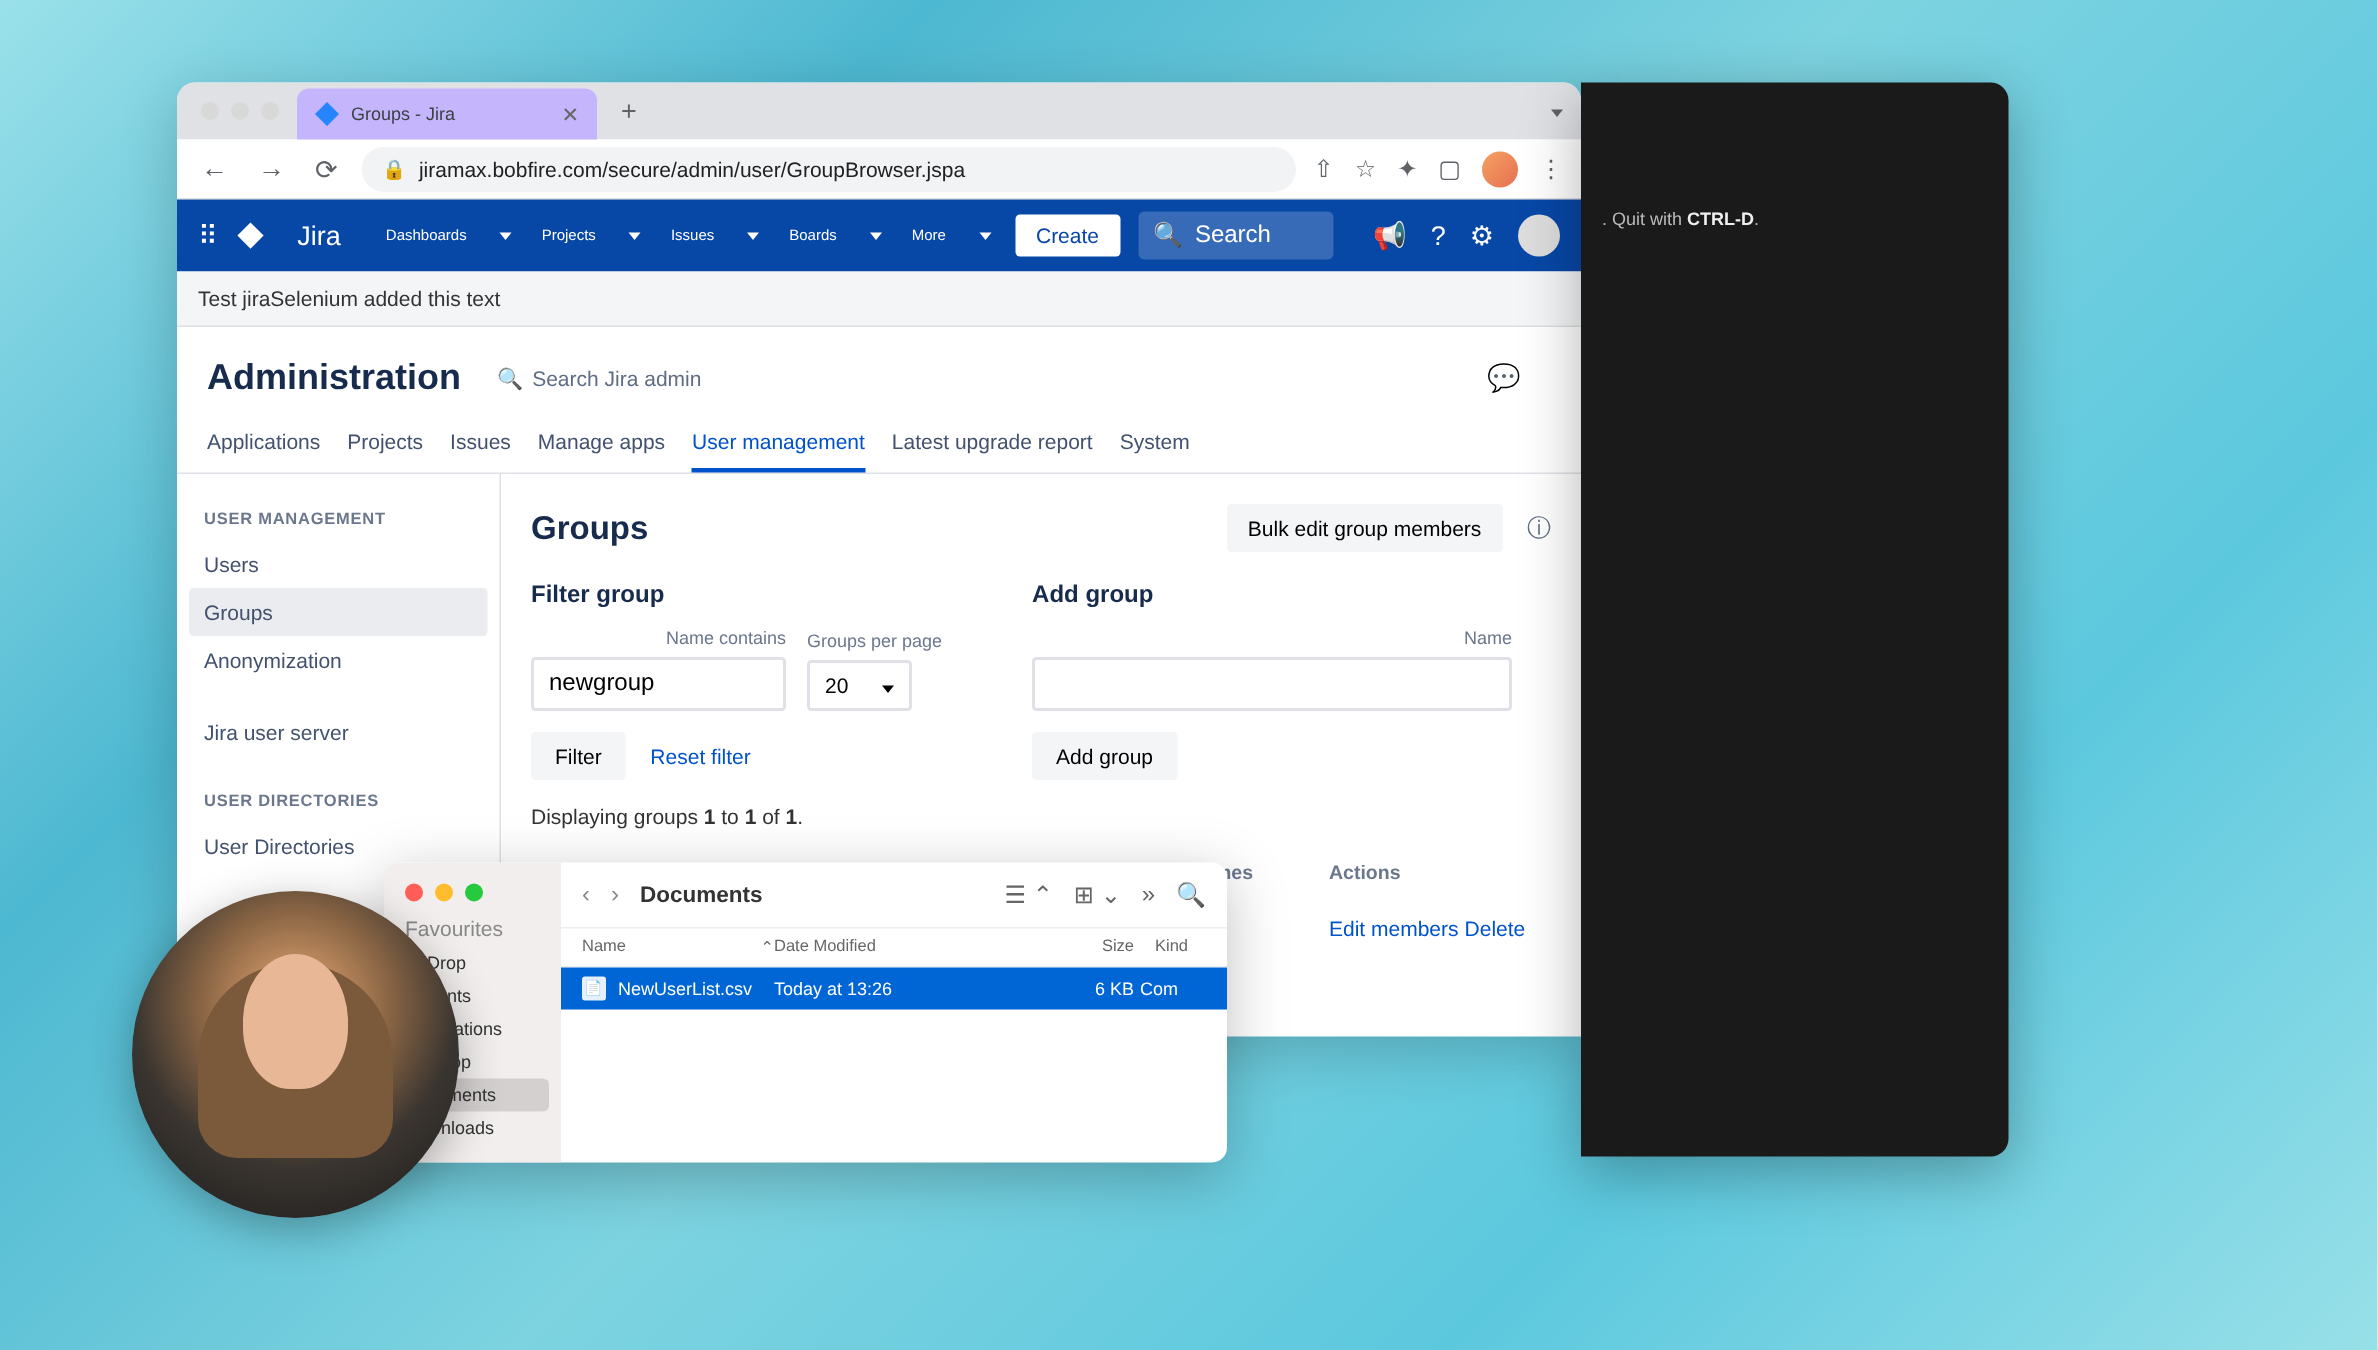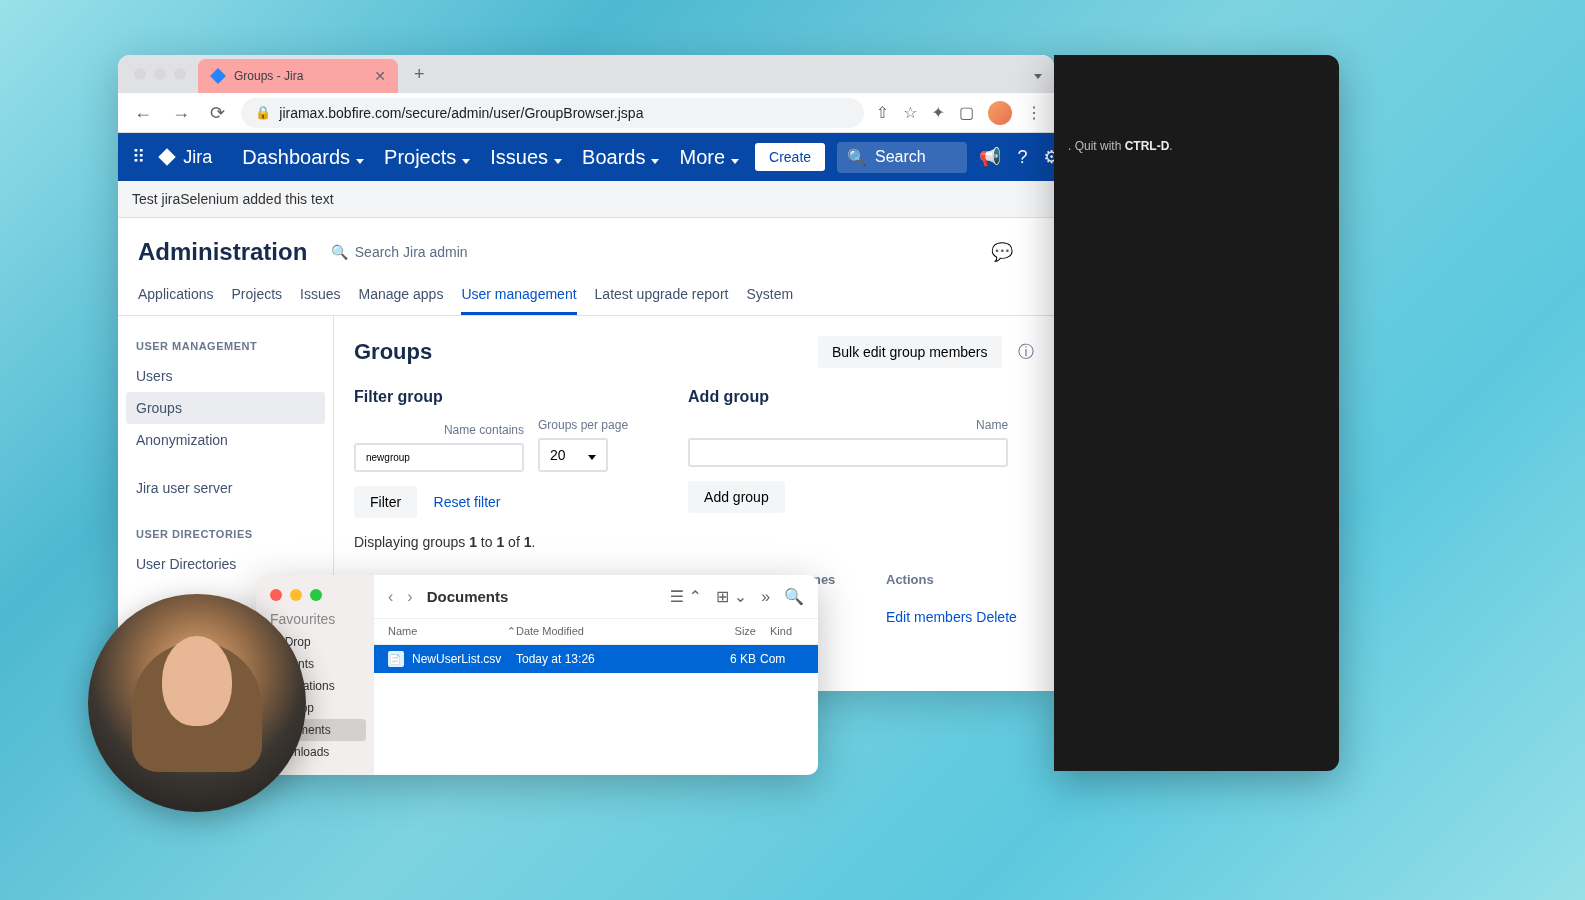--- a/index.html
+++ b/index.html
@@ -3,41 +3,41 @@
   <meta charset="utf-8">
   <style>
     * { margin: 0; padding: 0; box-sizing: border-box; font-family: -apple-system, BlinkMacSystemFont, 'Segoe UI', sans-serif; }
     body { width: 1585px; height: 900px; background: linear-gradient(135deg, #9ae1ea 0%, #4db8d1 25%, #7dd3e0 50%, #5cc8de 75%, #98e0e8 100%); overflow: hidden; position: relative; }
     
     .browser-window { position: absolute; left: 118px; top: 55px; width: 936px; height: 636px; background: #fff; border-radius: 12px 12px 0 0; box-shadow: 0 10px 40px rgba(0,0,0,0.2); overflow: hidden; }
     
     .tab-bar { height: 38px; background: #dfe1e5; display: flex; align-items: center; padding-left: 8px; }
     .traffic-lights { display: flex; gap: 8px; margin-right: 12px; margin-left: 8px; }
     .traffic-light { width: 12px; height: 12px; border-radius: 50%; background: #d8d8d8; }
-    .tab { background: #fca5a5; height: 34px; display: flex; align-items: center; padding: 0 12px; border-radius: 8px 8px 0 0; gap: 8px; min-width: 200px; margin-top: 4px; }
+    .tab { background: #c4b5fd; height: 34px; display: flex; align-items: center; padding: 0 12px; border-radius: 8px 8px 0 0; gap: 8px; min-width: 200px; margin-top: 4px; }
     .tab-icon { width: 16px; height: 16px; }
     .tab-title { font-size: 12px; color: #3c4043; flex: 1; }
     .tab-close { color: #666; font-size: 14px; cursor: pointer; }
     .tab-new { margin-left: 8px; color: #5f6368; font-size: 18px; cursor: pointer; padding: 0 8px; }
     .tab-dropdown { margin-left: auto; margin-right: 12px; color: #5f6368; }
     
     .url-bar { height: 40px; background: #fff; display: flex; align-items: center; padding: 0 12px; gap: 12px; border-bottom: 1px solid #e0e0e0; }
     .nav-btn { color: #5f6368; font-size: 18px; cursor: pointer; padding: 4px; }
     .url-field { flex: 1; display: flex; align-items: center; background: #f1f3f4; border-radius: 20px; height: 30px; padding: 0 14px; gap: 8px; }
     .url-lock { font-size: 13px; color: #5f6368; }
     .url-text { font-size: 14px; color: #202124; }
     .url-actions { display: flex; gap: 14px; align-items: center; color: #5f6368; }
     .url-action-icon { font-size: 16px; cursor: pointer; }
     .avatar-small { width: 24px; height: 24px; border-radius: 50%; background: linear-gradient(135deg, #f4a261, #e76f51); }
     
     .jira-nav { height: 48px; background: #0747a6; display: flex; align-items: center; padding: 0 14px; gap: 12px; color: #fff; }
     .apps-icon { font-size: 18px; cursor: pointer; }
-    .jira-logo { display: flex; align-items: center; gap: 6px; font-size: 18px; font-weight: 500; margin-right: 14px; }
+    .jira-logo { display: flex; align-items: center; gap: 21px; font-size: 18px; font-weight: 500; margin-right: 14px; }
     .jira-logo-icon { width: 20px; height: 20px; }
-    .nav-item { font-size: 20px; display: flex; align-items: flex-start; gap: 4px; cursor: pointer; padding: 0 4px; }
+    .nav-item { font-size: 10px; display: flex; align-items: flex-start; gap: 20px; cursor: pointer; padding: 0 4px; }
     .create-btn { background: #fff; color: #0747a6; padding: 6px 14px; border-radius: 3px; font-size: 14px; font-weight: 500; cursor: pointer; border: none; }
     .search-box { background: rgba(255,255,255,0.2); border-radius: 4px; padding: 6px 10px; display: flex; align-items: center; gap: 8px; color: #fff; min-width: 130px; }
     .nav-right { margin-left: auto; display: flex; gap: 16px; align-items: center; }
     .nav-icon-btn { font-size: 18px; cursor: pointer; color: #fff; }
     .nav-avatar { width: 28px; height: 28px; border-radius: 50%; background: #ddd; }
     
     .banner { background: #f4f5f7; padding: 10px 14px; font-size: 14px; color: #333; border-bottom: 1px solid #e0e0e0; }
     
     .admin-header { padding: 20px 20px 0; display: flex; align-items: center; gap: 24px; }
     .admin-title { font-size: 24px; font-weight: 600; color: #172b4d; }
@@ -58,21 +58,21 @@
     .main-header { display: flex; align-items: center; justify-content: space-between; margin-bottom: 20px; }
     .main-title { font-size: 22px; font-weight: 600; color: #172b4d; }
     .bulk-btn { background: #f4f5f7; border: none; padding: 8px 14px; border-radius: 3px; font-size: 14px; cursor: pointer; }
     .help-icon { color: #5e6c84; margin-left: 12px; }
     
     .filters-row { display: flex; gap: 60px; }
     .filter-section { }
     .section-title { font-size: 16px; font-weight: 600; color: #172b4d; margin-bottom: 12px; }
     .field-label { font-size: 12px; color: #6b778c; display: block; margin-bottom: 6px; text-align: right; }
     .field-row { display: flex; gap: 14px; align-items: flex-end; margin-bottom: 14px; }
-    .text-input { border: 2px solid #dfe1e6; border-radius: 3px; padding: 7px 10px; font-size: 10px; width: 170px; }
+    .text-input { border: 2px solid #dfe1e6; border-radius: 3px; padding: 7px 10px; font-size: 16px; width: 170px; }
     .text-input-wide { width: 320px; }
     .select-box { border: 2px solid #dfe1e6; border-radius: 3px; padding: 7px 10px; font-size: 14px; width: 70px; display: flex; justify-content: space-between; align-items: center; }
     .filter-btn { background: #f4f5f7; border: none; padding: 8px 16px; border-radius: 3px; font-size: 14px; cursor: pointer; }
     .reset-link { color: #0052cc; font-size: 14px; cursor: pointer; margin-left: 12px; margin-top: 36px; }
     
     .results-text { font-size: 14px; color: #333; margin: 16px 0 12px; }
     .results-text b { font-weight: 700; }
     
     .table-header { display: flex; font-size: 13px; font-weight: 600; color: #6b778c; padding: 10px 12px; }
     .col-group { flex: 0 0 270px; }

